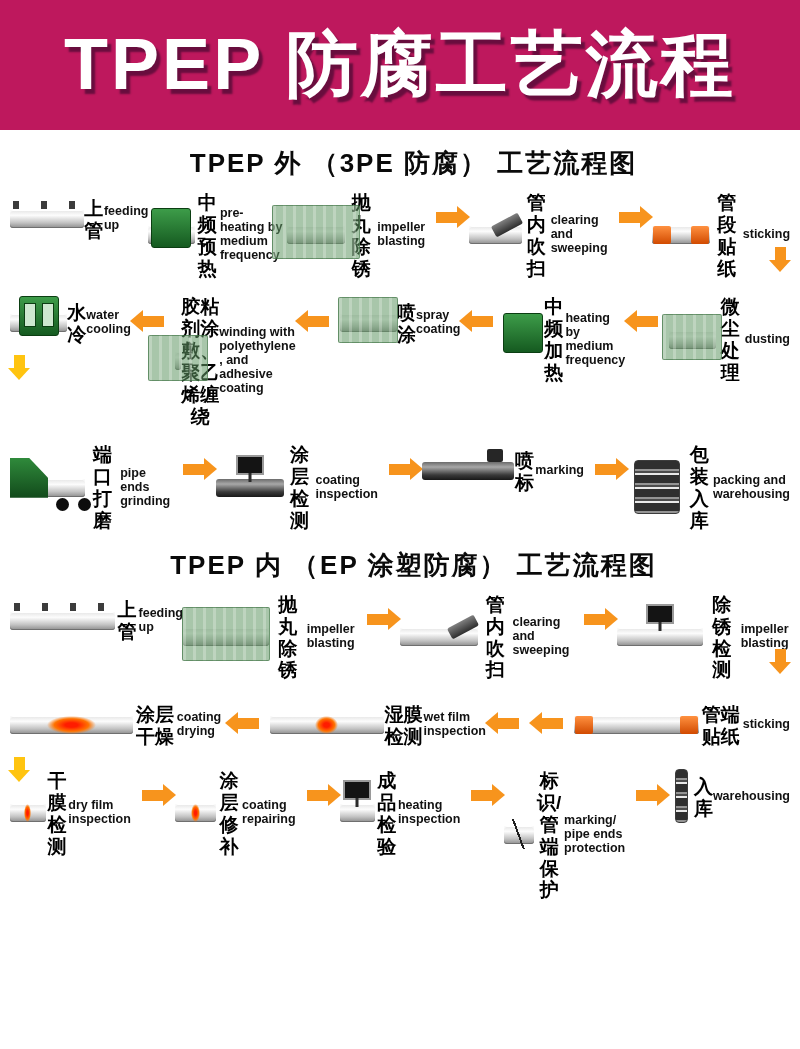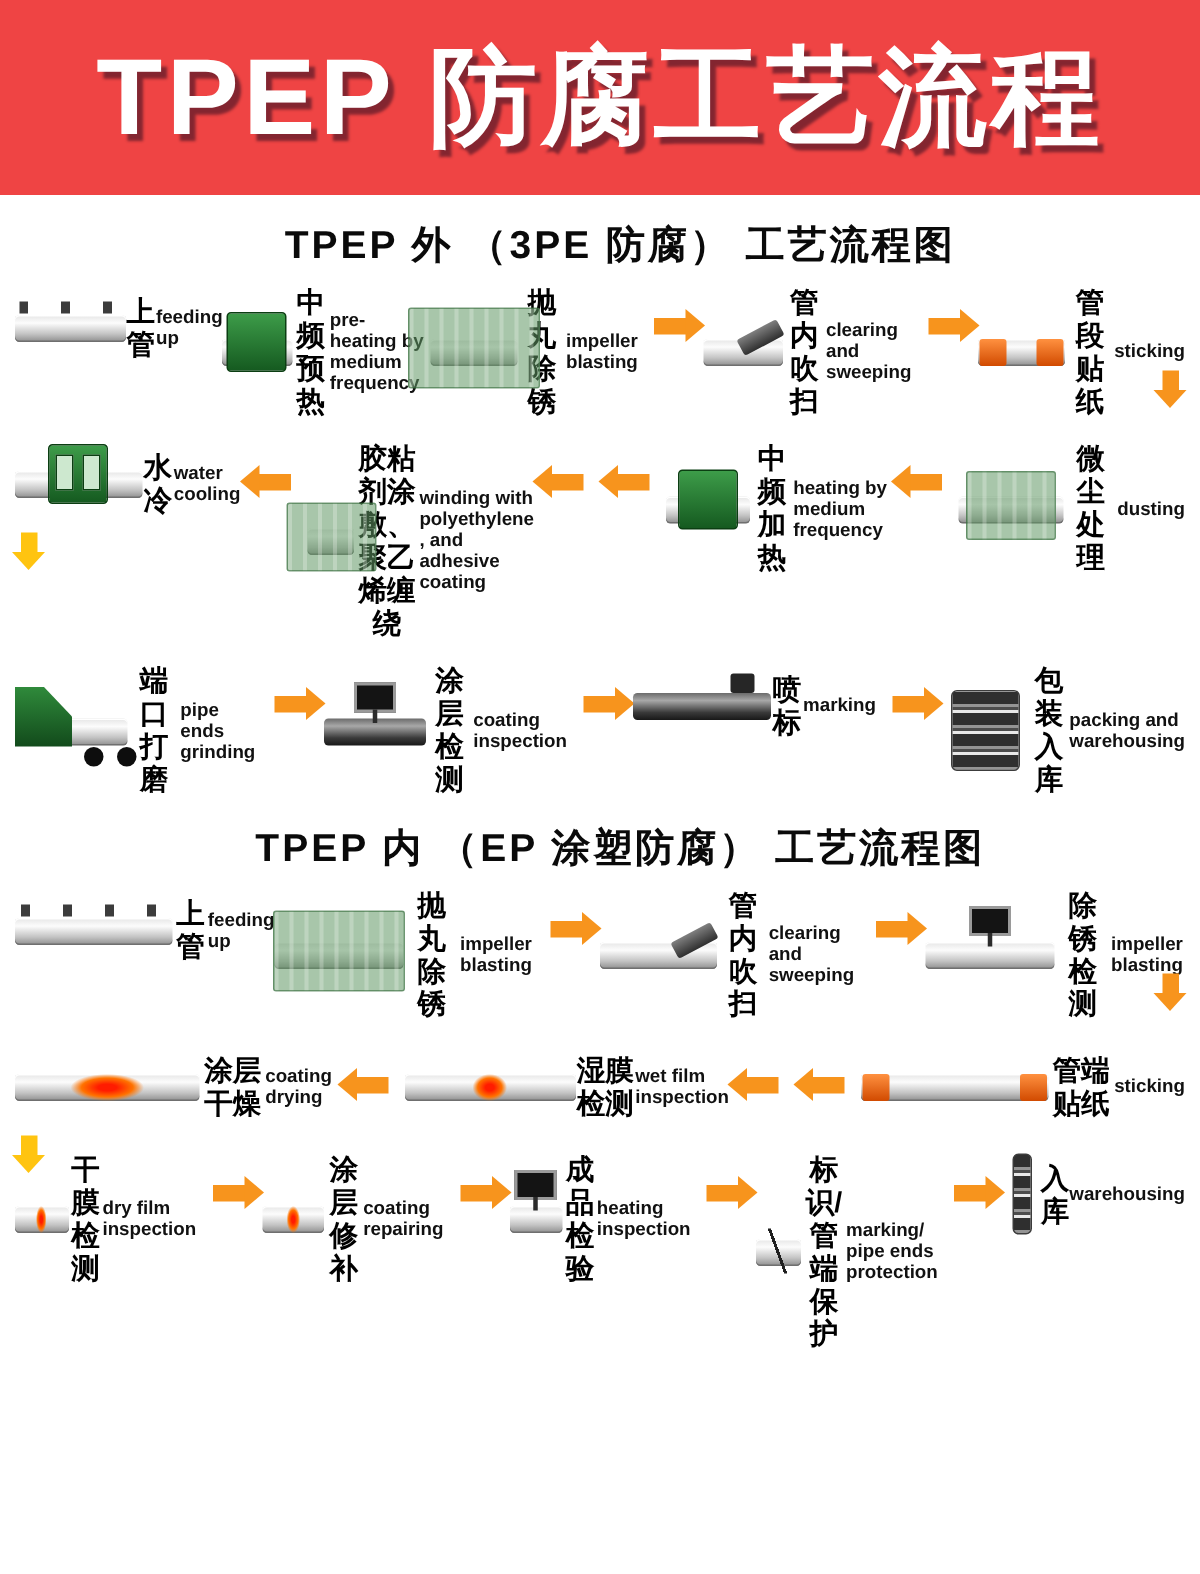--- a/index.html
+++ b/index.html
@@ -1,20 +1,20 @@
 <!DOCTYPE html>
 <html><head>
 <meta charset="utf-8">
 <style>
   html,body{margin:0;padding:0;}
   body{
     width:800px;height:1049px;background:#fff;overflow:hidden;
     font-family:"Liberation Sans","DejaVu Sans",sans-serif;color:#000;
   }
-  .banner{height:130px;background:#ef4444;display:flex;align-items:center;justify-content:center;}
+  .banner{height:130px;background:#be185d;display:flex;align-items:center;justify-content:center;}
   .banner h1{
     margin:0;color:#fff;font-size:72px;font-weight:900;letter-spacing:3px;white-space:nowrap;
     text-shadow:4px 5px 2px rgba(0,0,25,.45);
   }
   .sec-title{margin:16px 0 8px;text-align:center;font-size:26px;font-weight:bold;letter-spacing:2px;color:#0a0a0a;padding-left:27px;}
   .frow{display:flex;align-items:flex-start;position:relative;margin:4px 10px 14px;}
   .step{flex:1 1 0;min-width:0;display:flex;flex-direction:row;align-items:center;}
   .illus{position:relative;height:58px;width:100%;}
   .zh{margin-top:3px;font-size:19px;font-weight:bold;text-align:center;line-height:1.15;}
   .en{font-size:12.5px;font-weight:bold;color:#111;text-align:left;line-height:1.12;}
@@ -145,20 +145,28 @@
       <div class="illus">
         <div class="pipe"></div>
         <div class="tbox sm"></div>
       </div>
       <div class="zh">胶粘剂涂敷、聚乙烯缠绕</div>
       <div class="en">winding with polyethylene , and adhesive coating</div>
     </div>
     <div class="arr">
         <div class="ar left"></div>
       </div>
+    <div class="step">
+      <div class="illus">
+        <div class="pipe"></div>
+        <div class="tbox sm"></div>
+      </div>
+      <div class="zh">喷涂</div>
+      <div class="en">spray coating</div>
+    </div>
     <div class="arr">
         <div class="ar left"></div>
       </div>
     <div class="step">
       <div class="illus">
         <div class="pipe"></div>
         <div class="gbox"></div>
       </div>
       <div class="zh">中频加热</div>
       <div class="en">heating by medium frequency</div>

